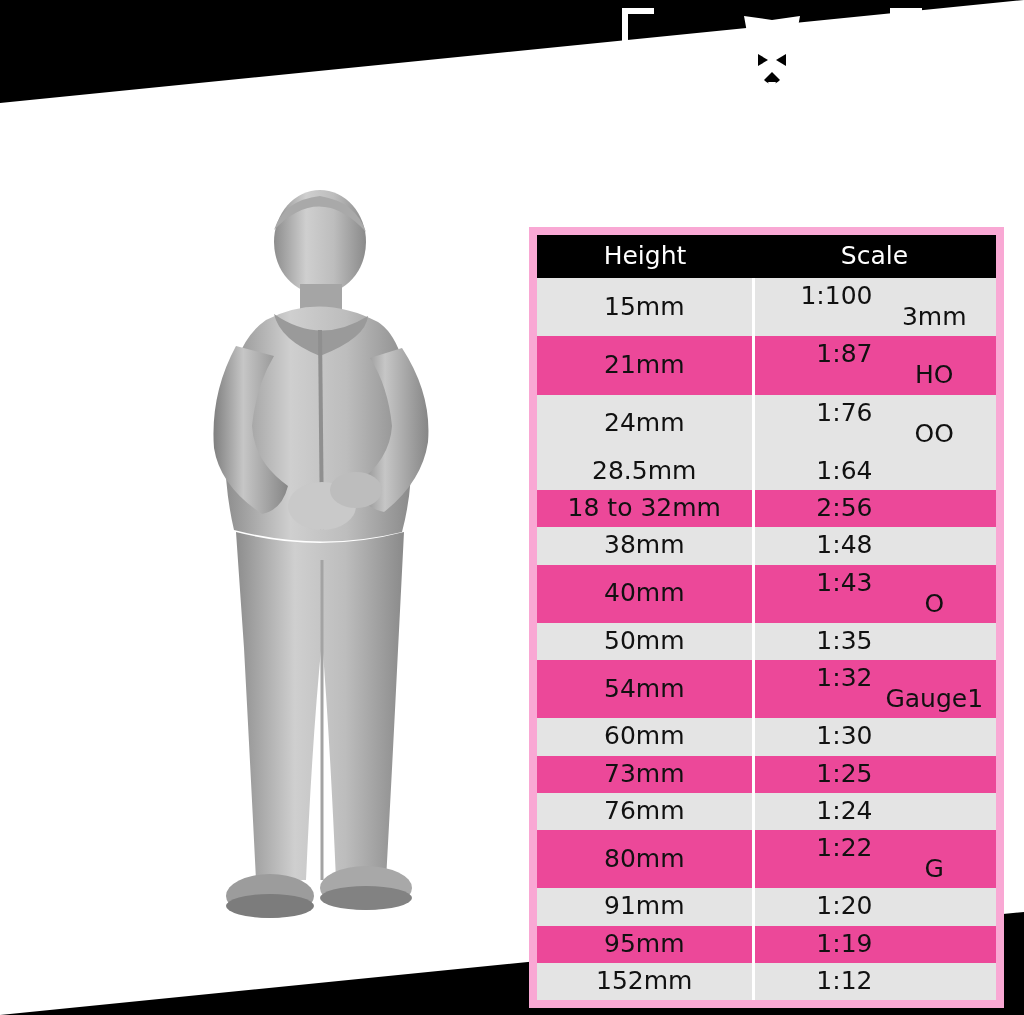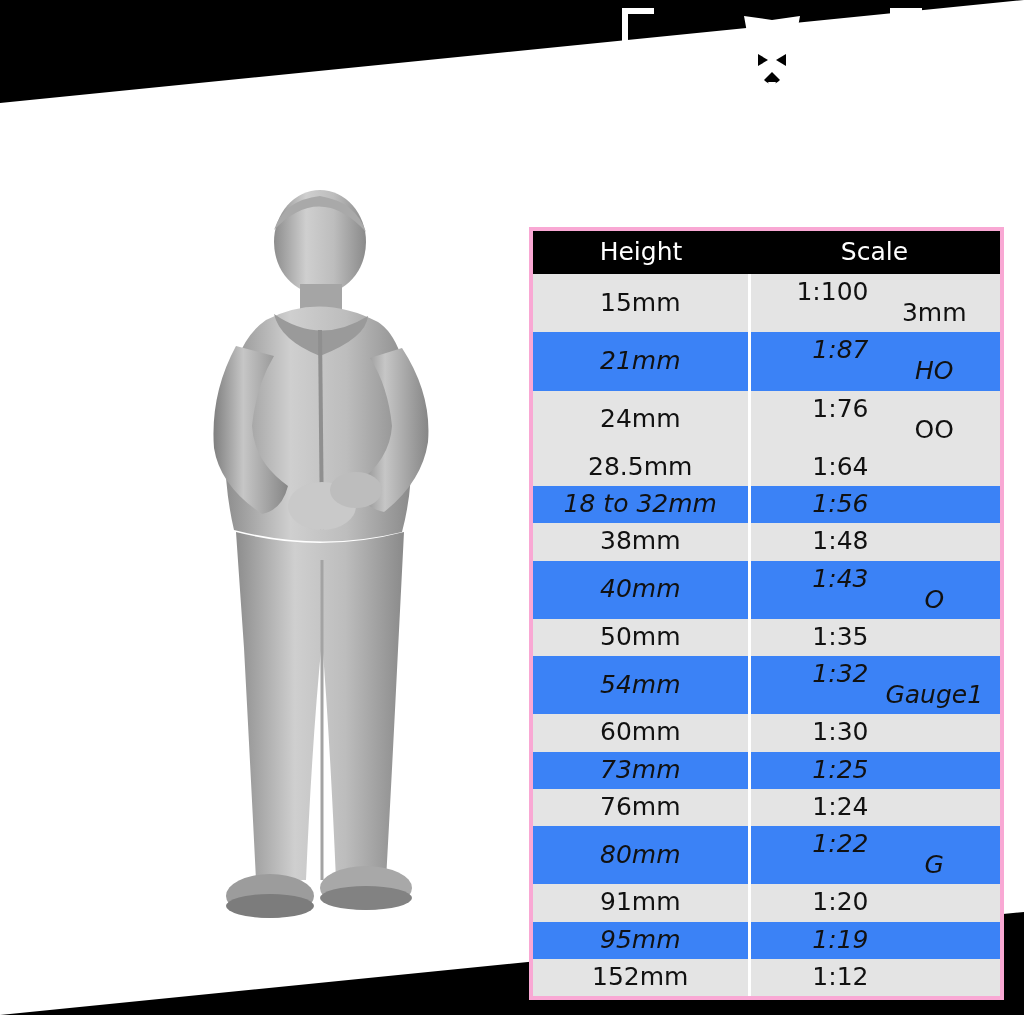--- a/index.html
+++ b/index.html
@@ -93,21 +93,21 @@
   }
 
   
   .table-panel {
     position: absolute;
     left: 529px;
     top: 227px;
     width: 475px;
     z-index: 4;
     background: #ffffff;
-    border: 4px solid #f9a8d4;
+    border: 8px solid #f9a8d4;
     box-sizing: border-box;
   }
   table.scale-table {
     border-collapse: collapse;
     width: 100%;
     table-layout: fixed;
   }
   table.scale-table th {
     background: #000000;
     color: #ffffff;
@@ -121,22 +121,21 @@
     color: #111111;
     text-align: center;
     padding: 5px 0 6px 0;
     font-family: "DejaVu Sans", sans-serif;
     line-height: 1.05;
   }
   table.scale-table tr.odd td {
     background: #e4e4e4;
   }
   table.scale-table tr.even td {
-    background: #3b82f6;
-    font-style: italic;
+    background: #ec4899;
   }
   td.height-cell {
     width: 216px;
     border-right: 3px solid #ffffff;
   }
   th.height-head {
     width: 216px;
   }
   .scale-inner {
     display: flex;
@@ -261,21 +260,21 @@
             <span class="scale-inner">
               <span class="scale-ratio">1:64</span>
               <span class="scale-name"></span>
             </span>
           </td>
         </tr>
         <tr class="even">
           <td class="height-cell">18 to 32mm</td>
           <td>
             <span class="scale-inner">
-              <span class="scale-ratio">1:56</span>
+              <span class="scale-ratio">2:56</span>
               <span class="scale-name"></span>
             </span>
           </td>
         </tr>
         <tr class="odd">
           <td class="height-cell">38mm</td>
           <td>
             <span class="scale-inner">
               <span class="scale-ratio">1:48</span>
               <span class="scale-name"></span>

